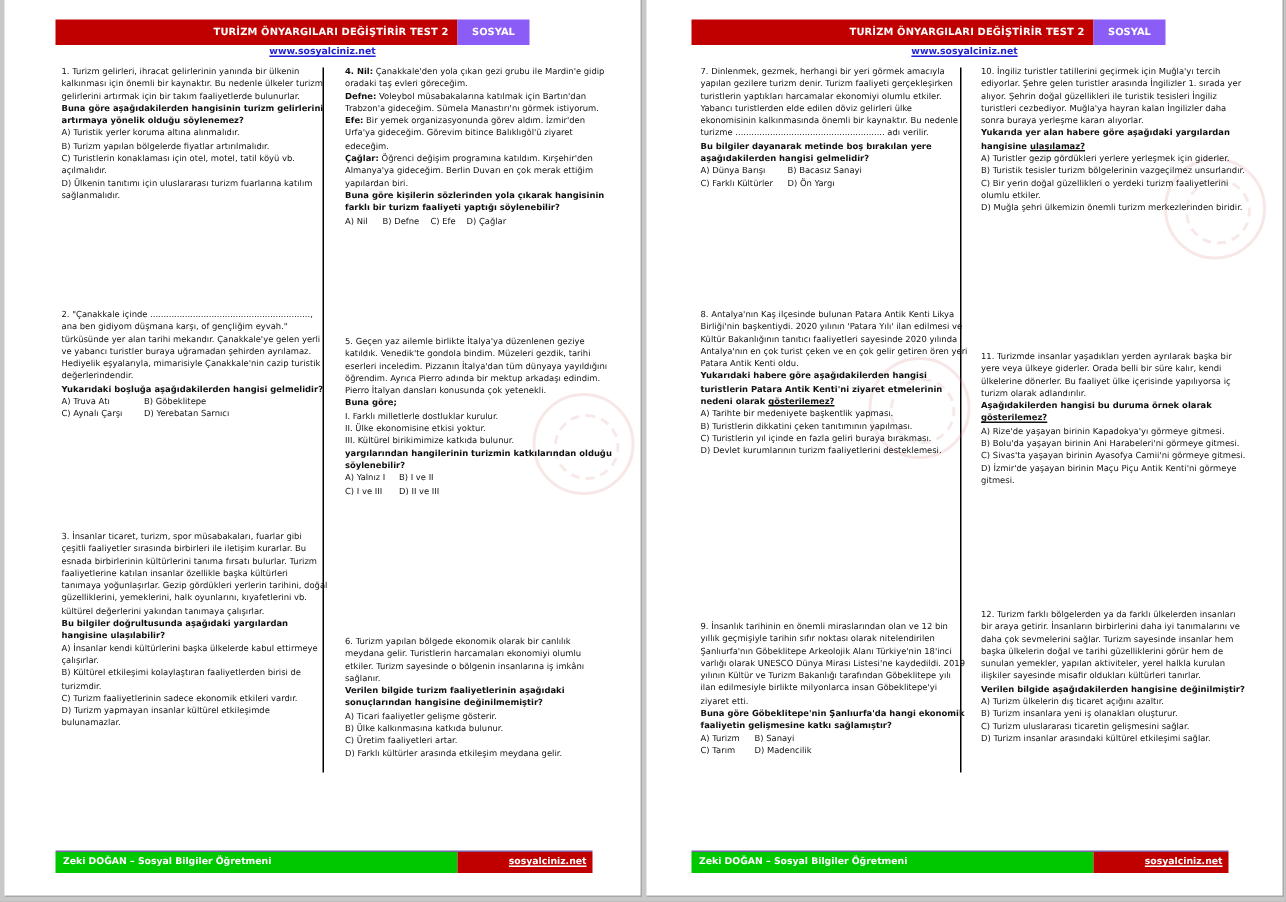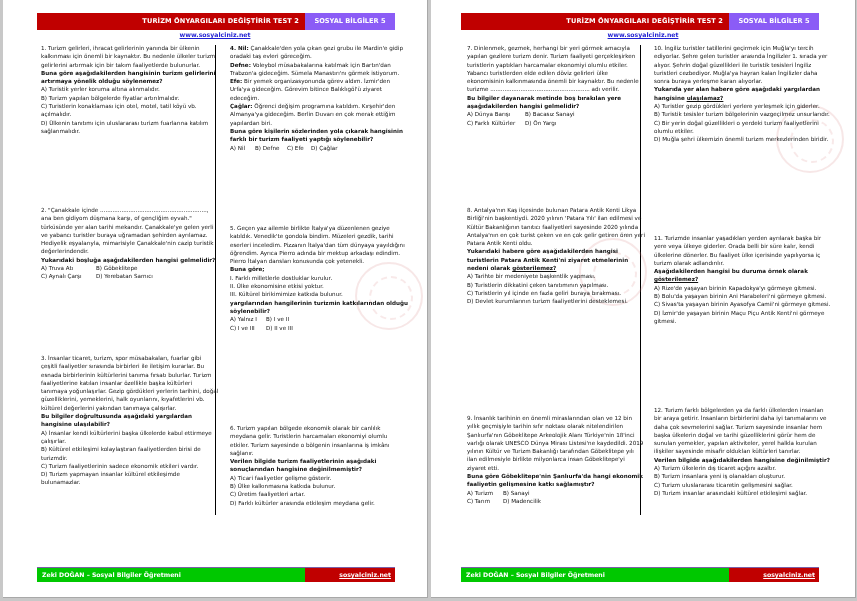--- a/index.html
+++ b/index.html
@@ -6,21 +6,21 @@
     html, body { width: 857px; height: 601px; overflow: hidden; background: #b9b9b9; }
     body { font-family: "DejaVu Sans", "Liberation Sans", sans-serif; color: #111; }
     .viewer { position: relative; width: 857px; height: 601px; background: #c8c8c8; }
     .page {
       position: absolute; top: 0; width: 425px; height: 598px; background: #fff;
       border-right: 1px solid #a8a8a8; border-bottom: 1px solid #a8a8a8;
     }
     .page.left { left: 3px; }
     .page.right { left: 431px; }
     .header {
-      position: absolute; top: 13px; left: 34px; width: 358px; height: 17px; display: flex; align-items: center;
+      position: absolute; top: 13px; left: 34px; width: 316px; height: 17px; display: flex;
     }
     .hdr-title {
       flex: 0 0 268px; background: #c00000; color: #fff; font-weight: bold;
       font-size: 6.6px; text-align: right; padding-right: 6px; line-height: 17px; letter-spacing: 0.1px;
     }
     .hdr-subject {
       flex: 1; background: #8b5cf6; color: #fff; font-weight: bold; font-size: 6.6px;
       line-height: 17px; text-align: center;
     }
     .site-link {

